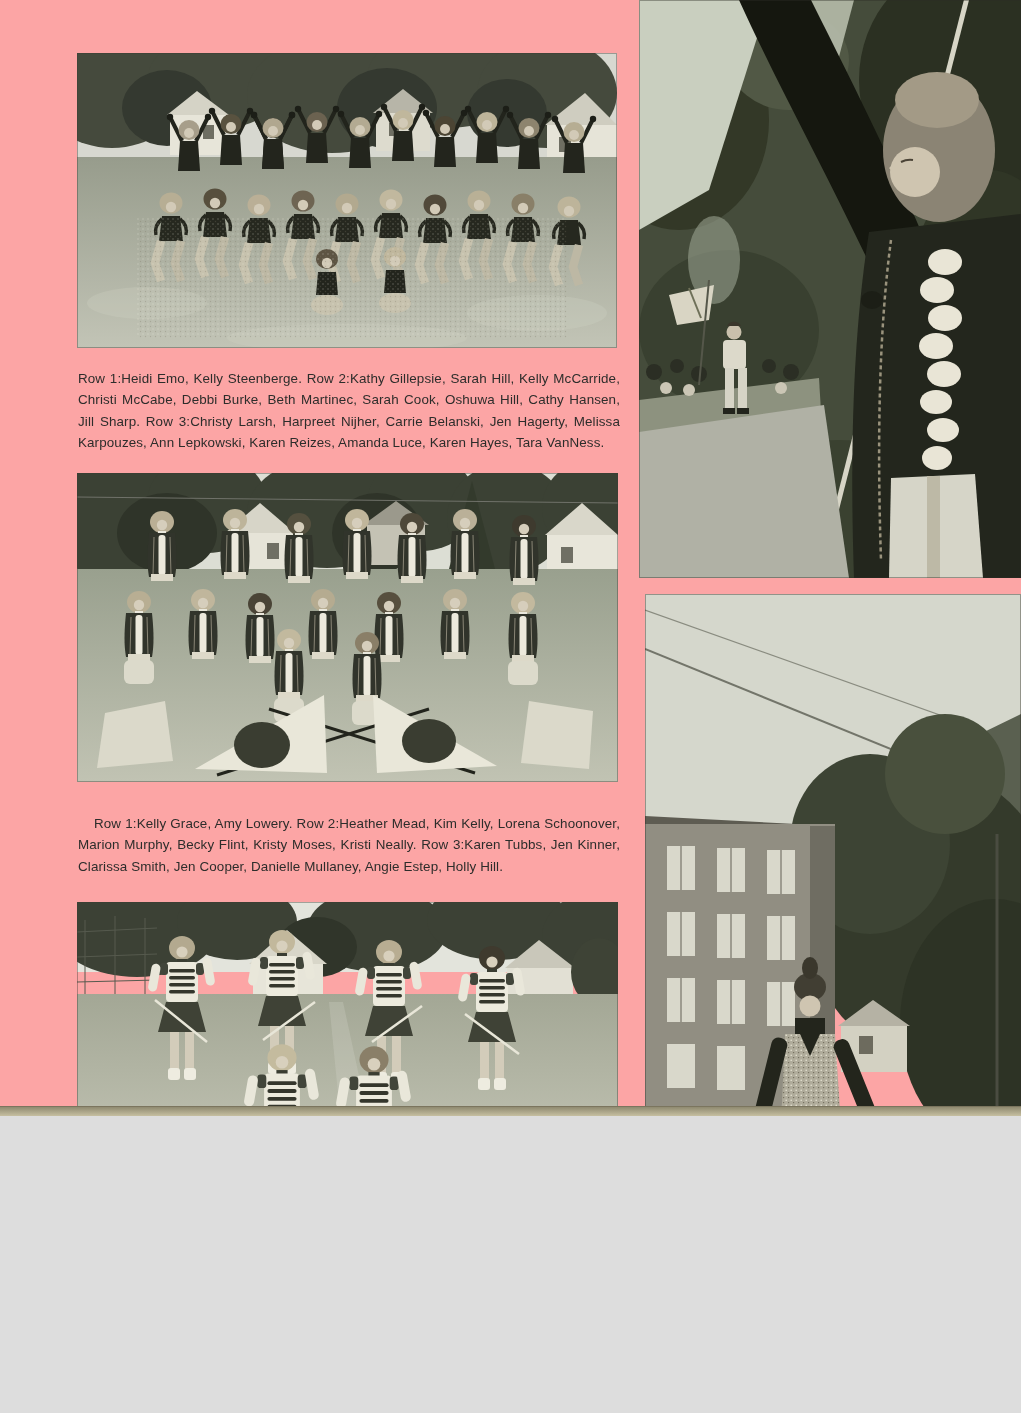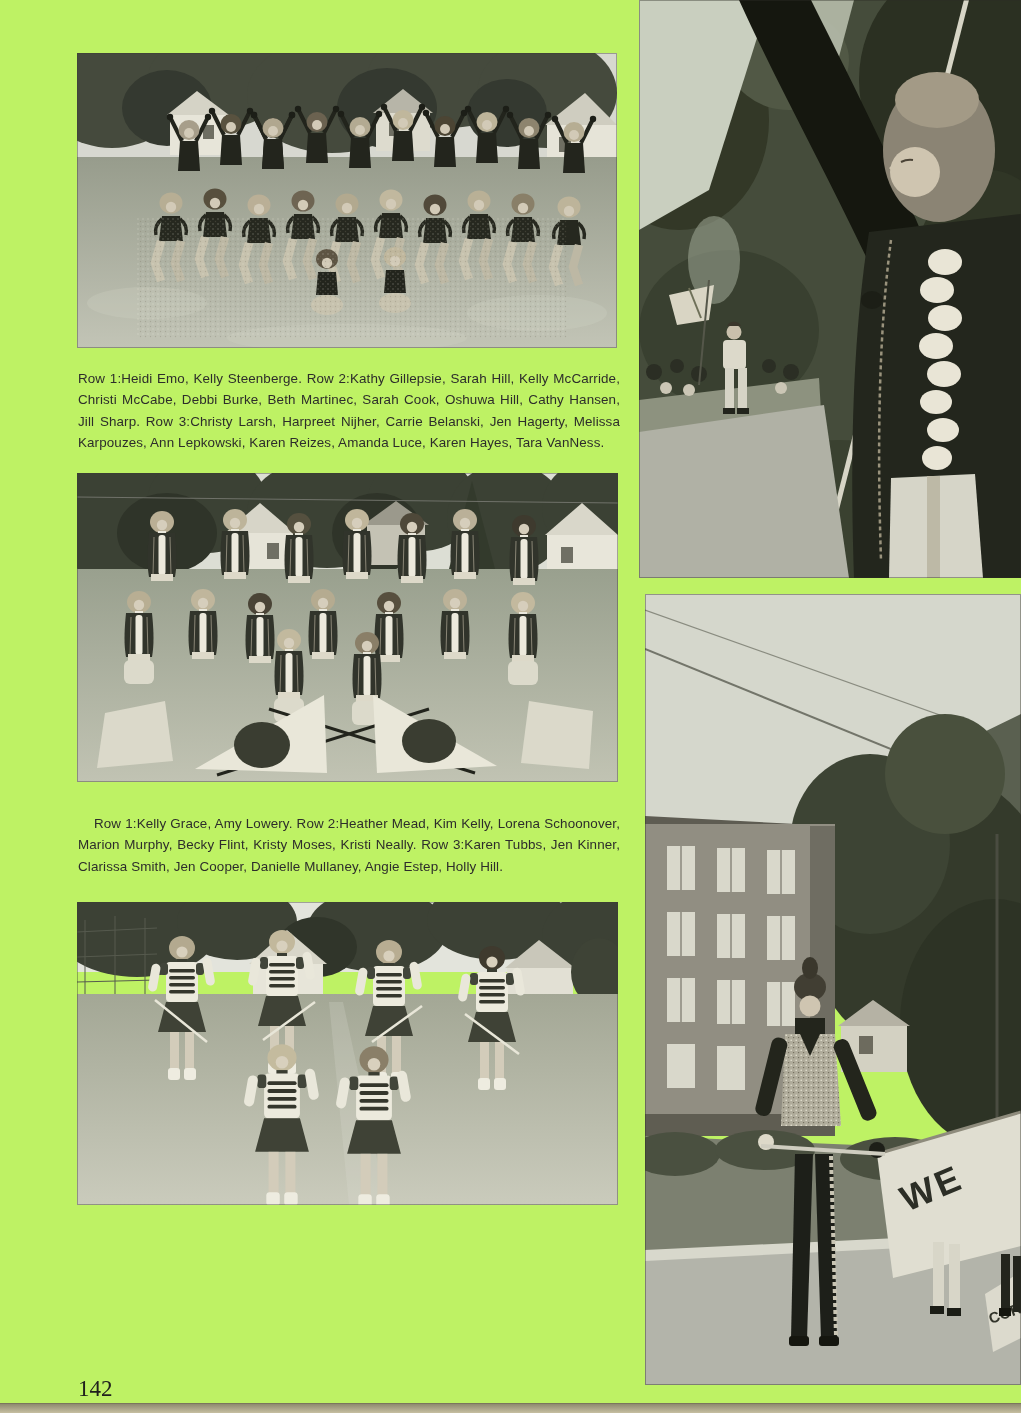--- a/index.html
+++ b/index.html
@@ -1,18 +1,18 @@
 <!DOCTYPE html>
 <html><head>
 <meta charset="utf-8">
 <style>
   html,body{margin:0;padding:0;background:#ddd;}
   .page{
-    position:relative;width:1021px;height:1413px;
-    background:#bef264;overflow:hidden;
+    position:relative;width:1021px;height:1116px;
+    background:#fca5a5;overflow:hidden;
     font-family:"Liberation Sans",sans-serif;
   }
   .photo{position:absolute;margin:0;padding:0;}
   .photo svg{display:block;width:100%;height:100%;}
   svg symbol{overflow:visible;}
   .caption{
     position:absolute;left:78px;width:542px;margin:0;
     font-size:13.4px;line-height:21.4px;color:#2d2d2b;
     text-align:justify;letter-spacing:.12px;
   }

